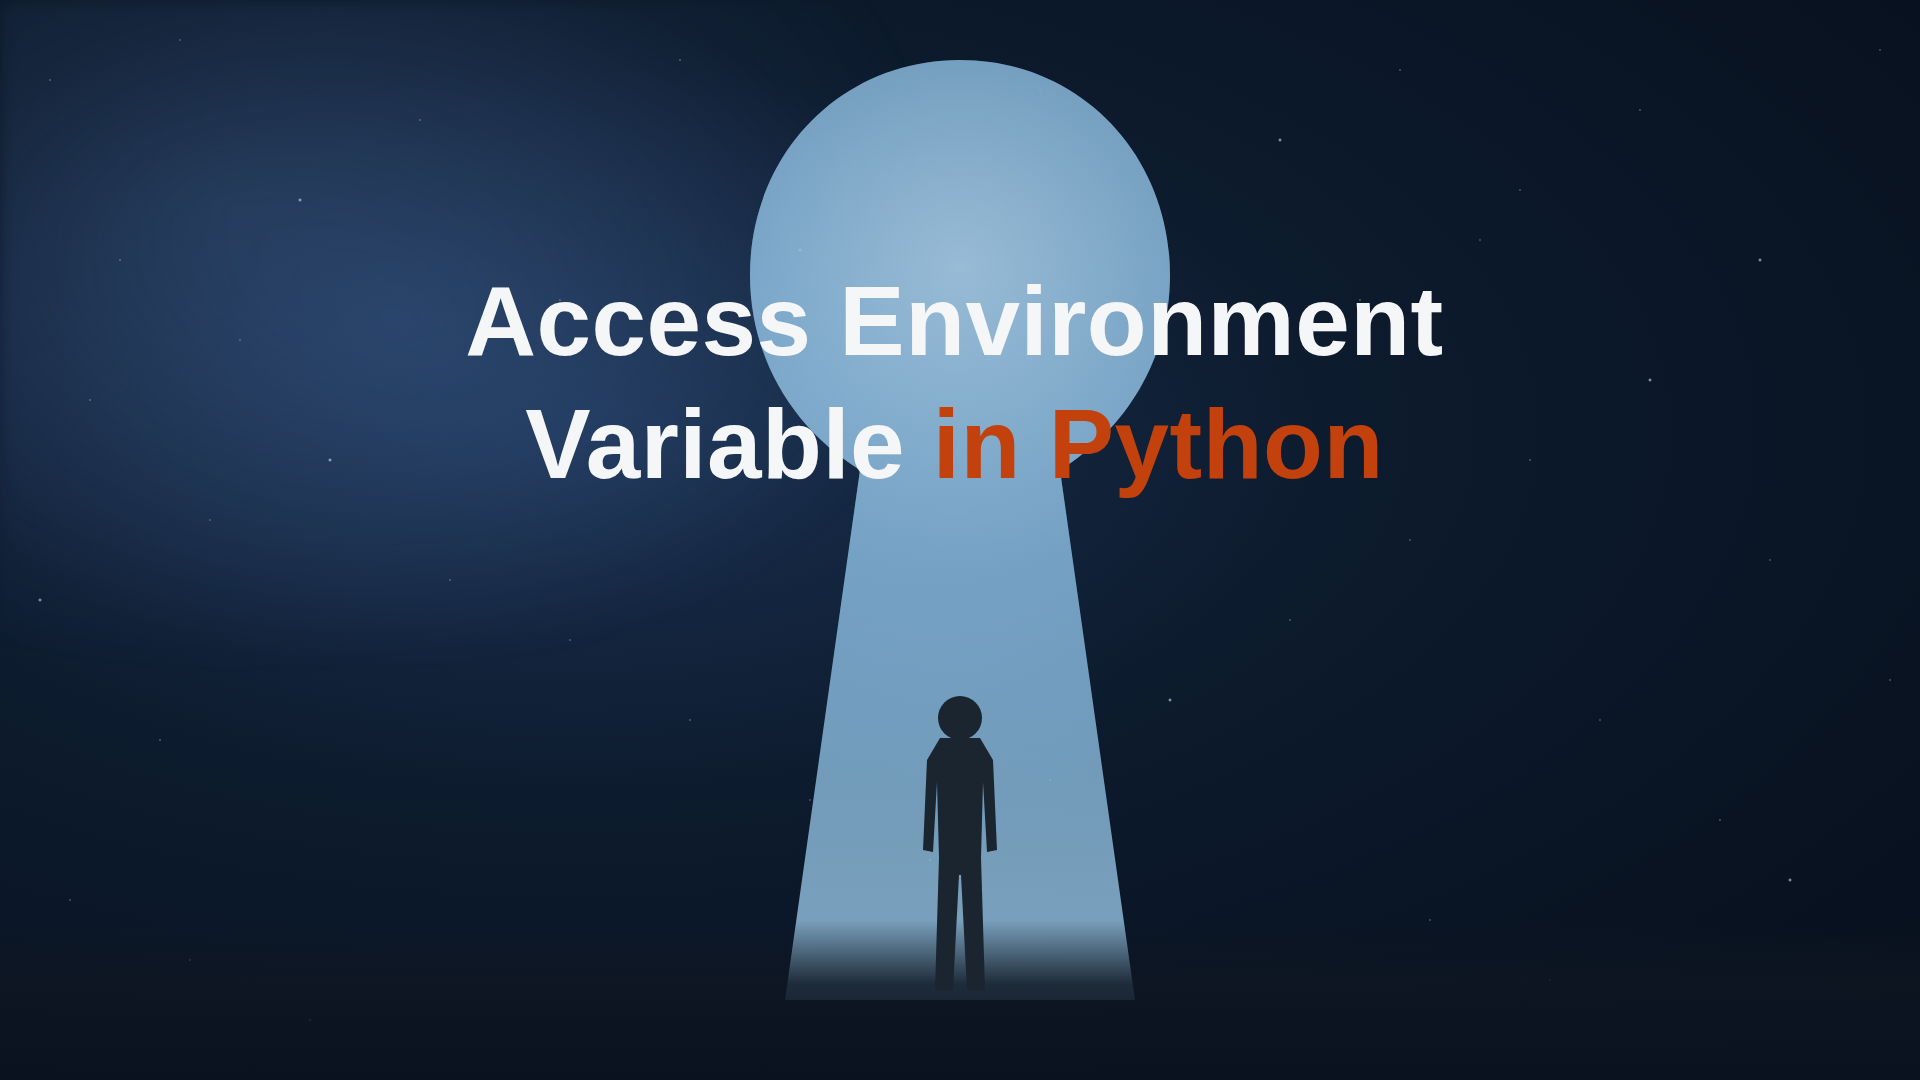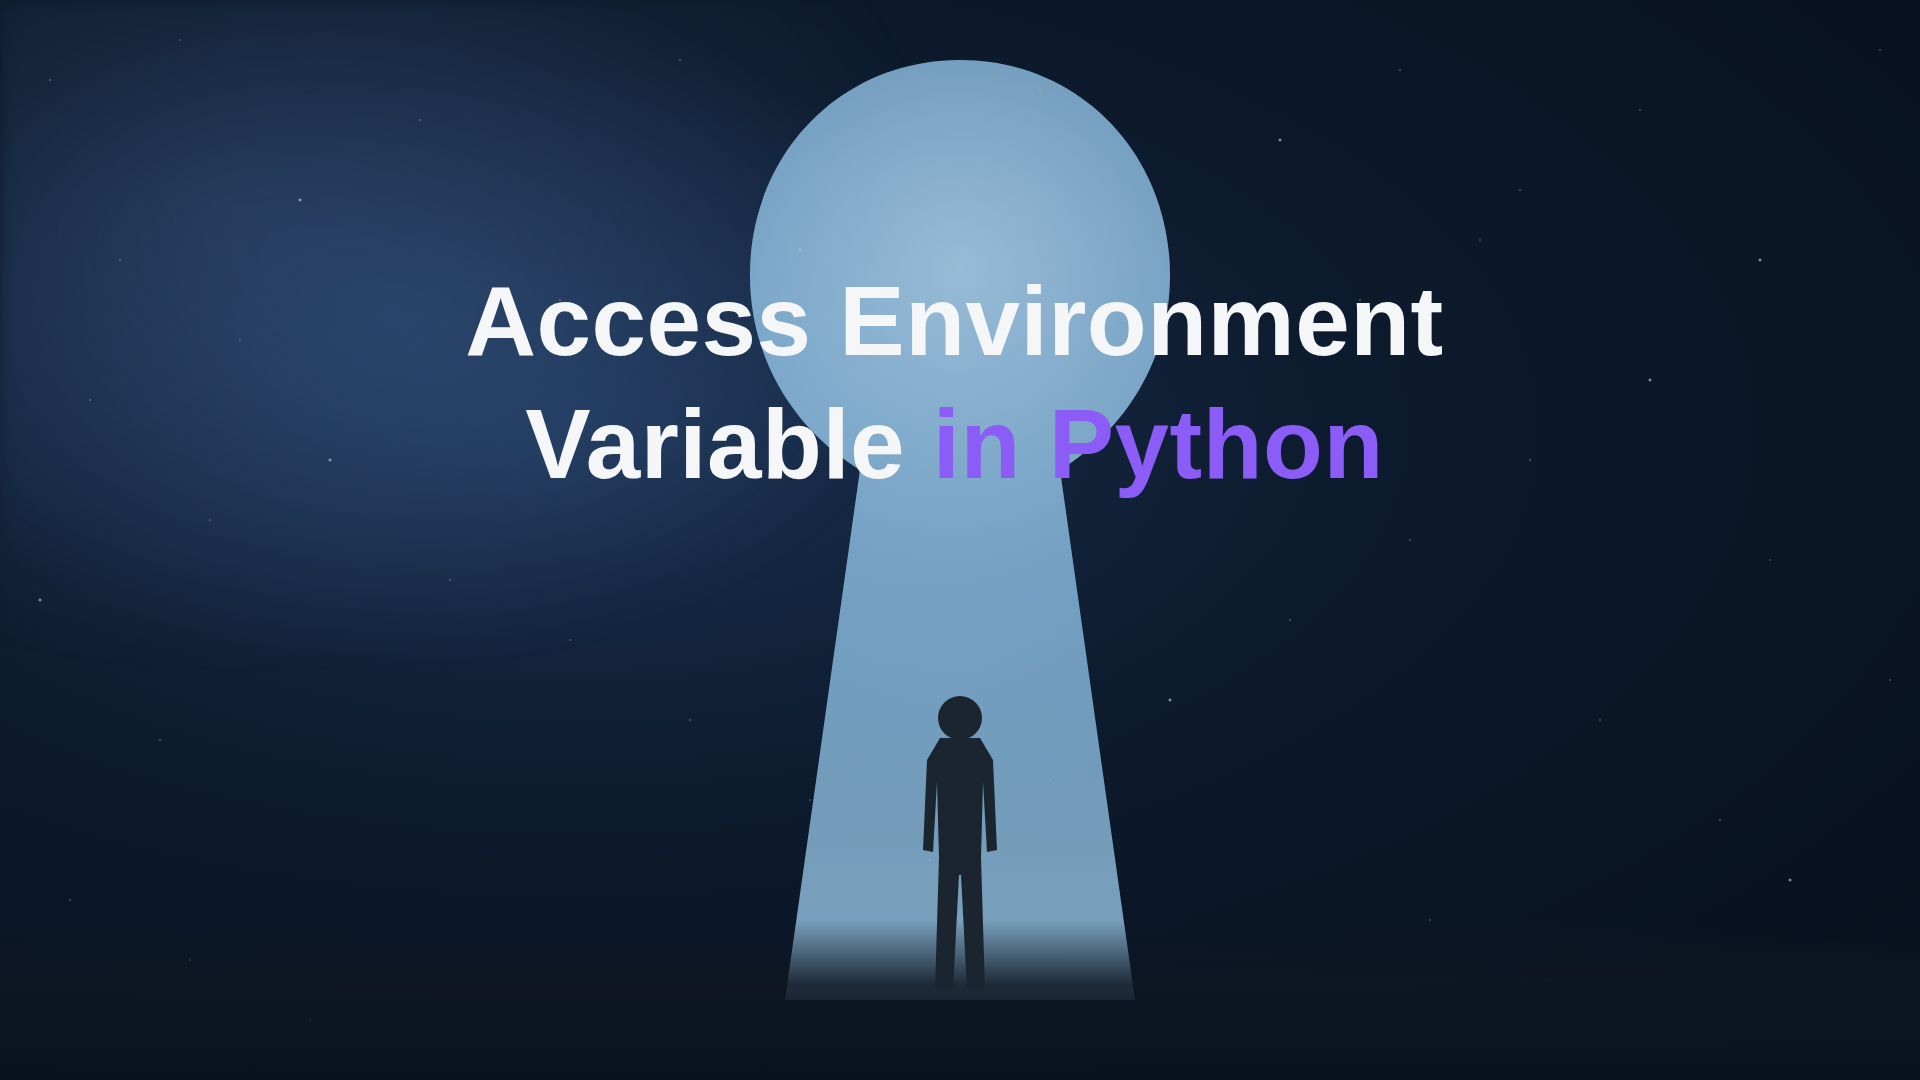--- a/index.html
+++ b/index.html
@@ -126,21 +126,21 @@
       right: 11px;
       text-align: center;
       line-height: 1.25;
       font-weight: 900;
       font-size: 98px;
       letter-spacing: 0.5px;
       padding: 0 40px;
     }
     .line { display: block; }
     .white { color: #f5f6f7; }
-    .accent { color: #8b5cf6; }
+    .accent { color: #c2410c; }
   </style>
 </head>
 <body>
 
 <div class="background"></div>
 <div class="nebula"></div>
 <div class="stars"></div>
 
 <div class="keyhole">
   <div class="keyhole-shape"></div>

